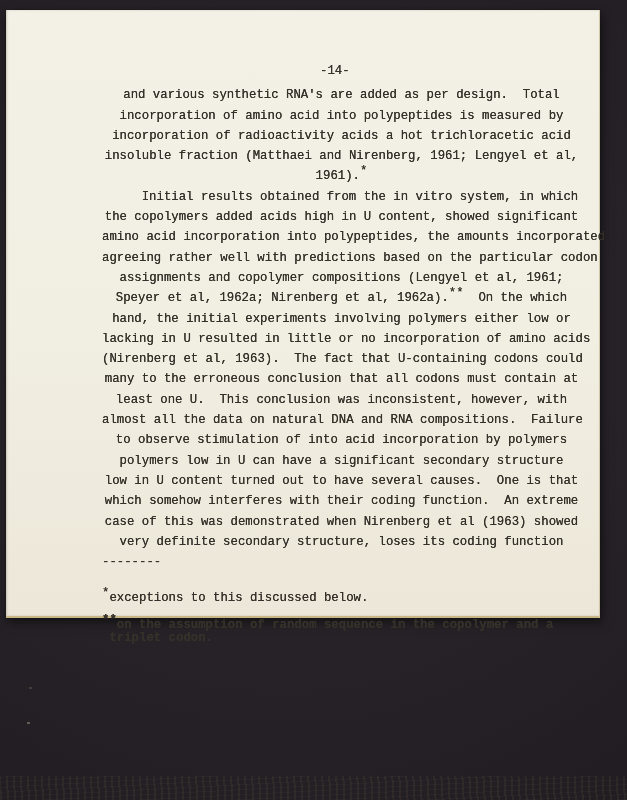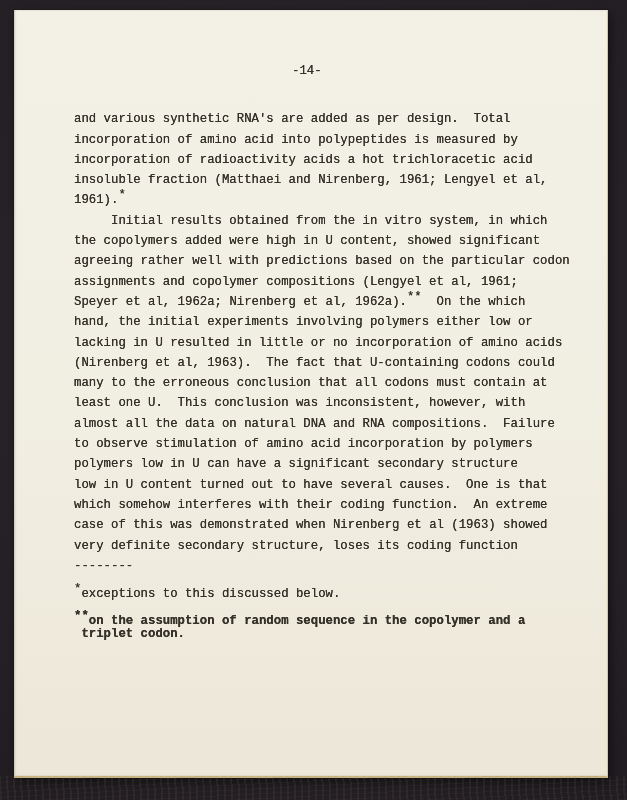--- a/index.html
+++ b/index.html
@@ -21,44 +21,44 @@
   }
   
   .stage::after{
     content:"";position:absolute;left:0;right:0;bottom:0;height:24px;
     background:
       repeating-linear-gradient(87deg, rgba(150,125,95,0.10) 0 2px, rgba(0,0,0,0) 2px 7px),
       repeating-linear-gradient(-3deg, rgba(110,95,80,0.08) 0 1px, rgba(0,0,0,0) 1px 5px);
     pointer-events:none;
   }
   .paper{
-    position:absolute;left:14px;top:10px;width:594px;height:768px;
+    position:absolute;left:6px;top:10px;width:594px;height:608px;
     background:linear-gradient(180deg,#f3f0e6 0%, var(--paper,#f1eee2) 55%, #ece7d8 100%);
     border-right:1px solid #d3c7ab;
     border-bottom:2px solid var(--paper_edge_tan,#c9b685);
     box-shadow:
       2px 4px 10px rgba(0,0,0,0.50),
       0 0 1px rgba(0,0,0,0.45),
       inset 1px 0 2px rgba(105,98,82,0.30);
     box-sizing:border-box;
-    padding:51px 18px 0 60px;
+    padding:51px 18px 0 96px;
     color:var(--ink,#35312a);
   }
   .pageno{
     line-height:20.3px;font-size:12.33px;letter-spacing:0;
     margin-left:218px;white-space:pre;
     text-shadow:0 0 0.4px currentColor;
   }
-  .bodytext{margin-top:28px;}
+  .bodytext{margin-top:4px;text-align:center;}
   .bodytext .line, .sep{
     line-height:20.3px;font-size:12.33px;white-space:pre;
     text-shadow:0 0 0.4px currentColor;
   }
   .sep{letter-spacing:0;}
-  .footnotes{margin-top:12px;}
+  .footnotes{margin-top:20px;}
   .footnotes .line{
     line-height:13.5px;font-size:12.33px;white-space:pre;
     text-shadow:0 0 0.4px currentColor;
   }
   .footnotes .line + .line{margin-top:0;font-weight:bold;}
   .footnotes .line.fn-gap{margin-top:13px;}
   .u{text-underline-offset:2.5px;text-decoration-thickness:1px;}
   .sup{position:relative;top:-5px;}
   .edge-dot{
     position:absolute;width:3px;height:2px;border-radius:1px;
@@ -80,31 +80,32 @@
   <div class="paper">
     <div class="pageno">-14-</div>
 
     <div class="bodytext" id="body-lines">
         <div class="line"><span>and various synthetic RNA's are added as per design.  Total</span></div>
         <div class="line"><span>incorporation of amino acid into polypeptides is measured by</span></div>
         <div class="line"><span>incorporation of radioactivity acids a hot trichloracetic acid</span></div>
         <div class="line"><span>insoluble fraction (Matthaei and Nirenberg, 1961; Lengyel </span><span class="u">et</span><span> </span><span class="u">al</span><span>,</span></div>
         <div class="line"><span>1961).</span><span class="sup">*</span></div>
         <div class="line"><span>     Initial results obtained from the </span><span class="u">in</span><span> </span><span class="u">vitro</span><span> system, in which</span></div>
-        <div class="line"><span>the copolymers added were high in U content, showed significant</span></div>
+        <div class="line"><span>the copolymers added acids high in U content, showed significant</span></div>
+        <div class="line"><span>amino acid incorporation into polypeptides, the amounts incorporated</span></div>
         <div class="line"><span>agreeing rather well with predictions based on the particular codon</span></div>
         <div class="line"><span>assignments and copolymer compositions (Lengyel </span><span class="u">et</span><span> </span><span class="u">al</span><span>, 1961;</span></div>
         <div class="line"><span>Speyer </span><span class="u">et</span><span> </span><span class="u">al</span><span>, 1962a; Nirenberg </span><span class="u">et</span><span> </span><span class="u">al</span><span>, 1962a).</span><span class="sup">**</span><span>  On the which</span></div>
         <div class="line"><span>hand, the initial experiments involving polymers either low or</span></div>
         <div class="line"><span>lacking in U resulted in little or no incorporation of amino acids</span></div>
         <div class="line"><span>(Nirenberg </span><span class="u">et</span><span> </span><span class="u">al</span><span>, 1963).  The fact that U-containing codons could</span></div>
         <div class="line"><span>many to the erroneous conclusion that all codons must contain at</span></div>
         <div class="line"><span>least one U.  This conclusion was inconsistent, however, with</span></div>
         <div class="line"><span>almost all the data on natural DNA and RNA compositions.  Failure</span></div>
-        <div class="line"><span>to observe stimulation of amino acid incorporation by polymers</span></div>
+        <div class="line"><span>to observe stimulation of into acid incorporation by polymers</span></div>
         <div class="line"><span>polymers low in U can have a significant secondary structure</span></div>
         <div class="line"><span>low in U content turned out to have several causes.  One is that</span></div>
         <div class="line"><span>which somehow interferes with their coding function.  An extreme</span></div>
         <div class="line"><span>case of this was demonstrated when Nirenberg </span><span class="u">et</span><span> </span><span class="u">al</span><span> (1963) showed</span></div>
         <div class="line"><span>very definite secondary structure, loses its coding function</span></div>
       </div>
 
     <div class="sep">--------</div>
 
     <div class="footnotes" id="footnote-lines">

